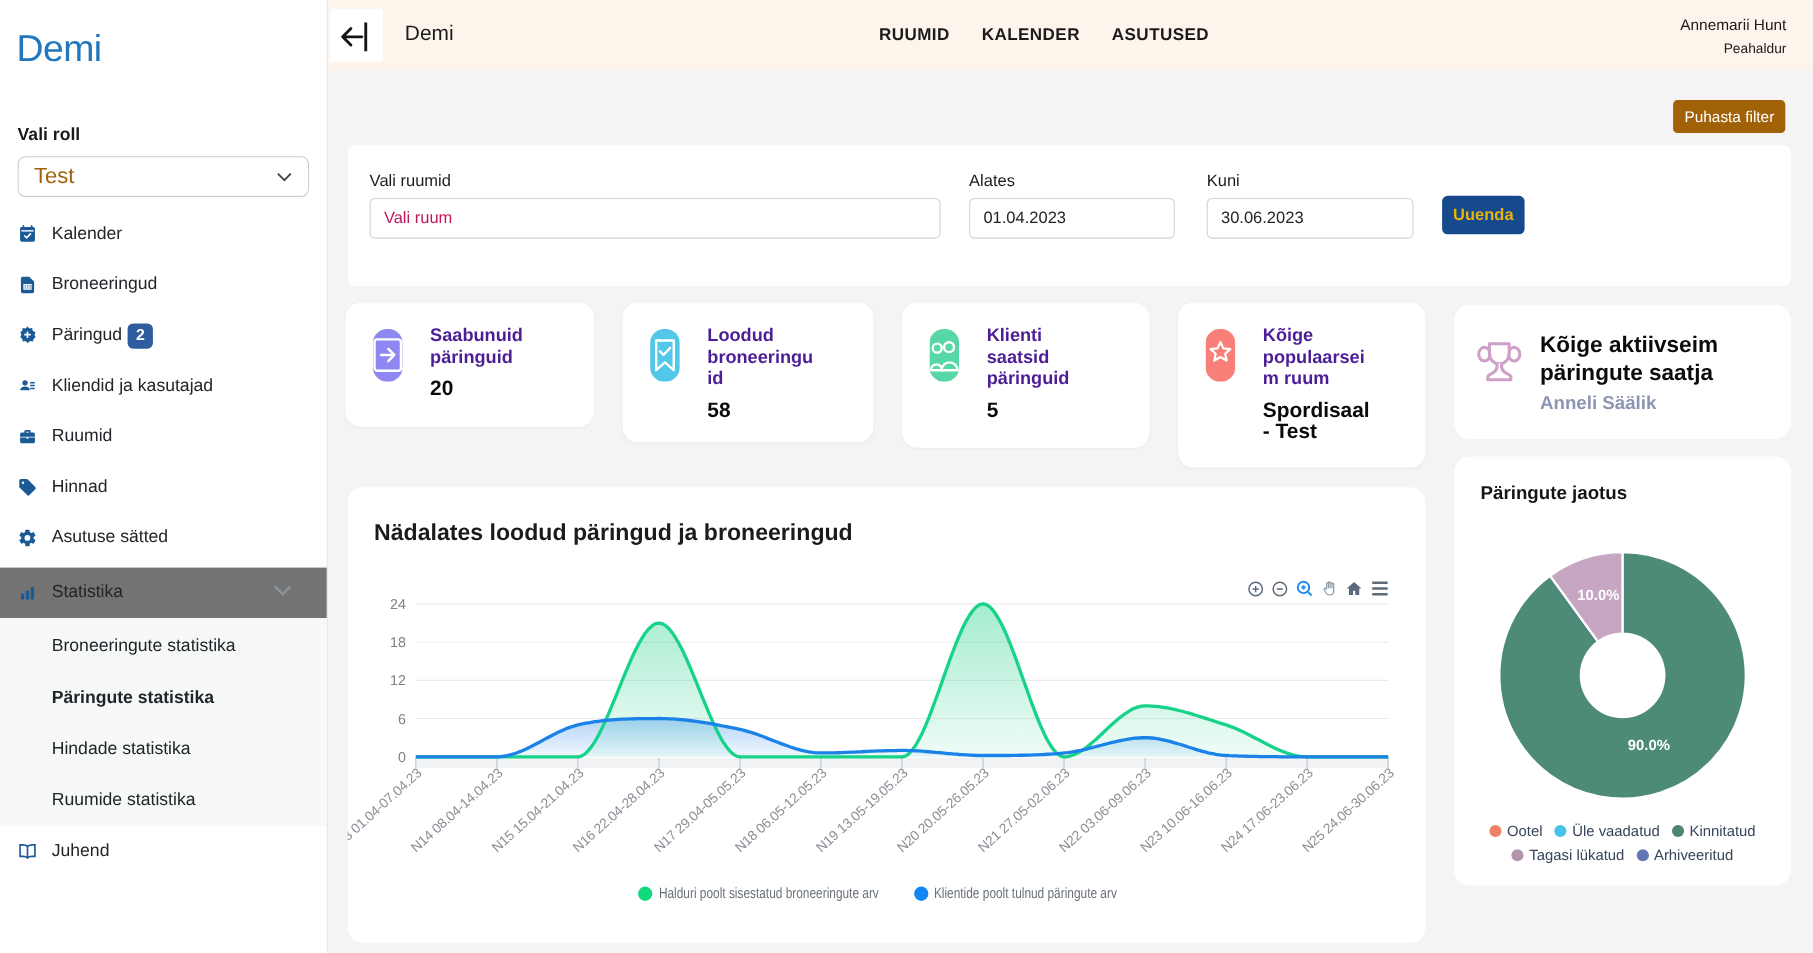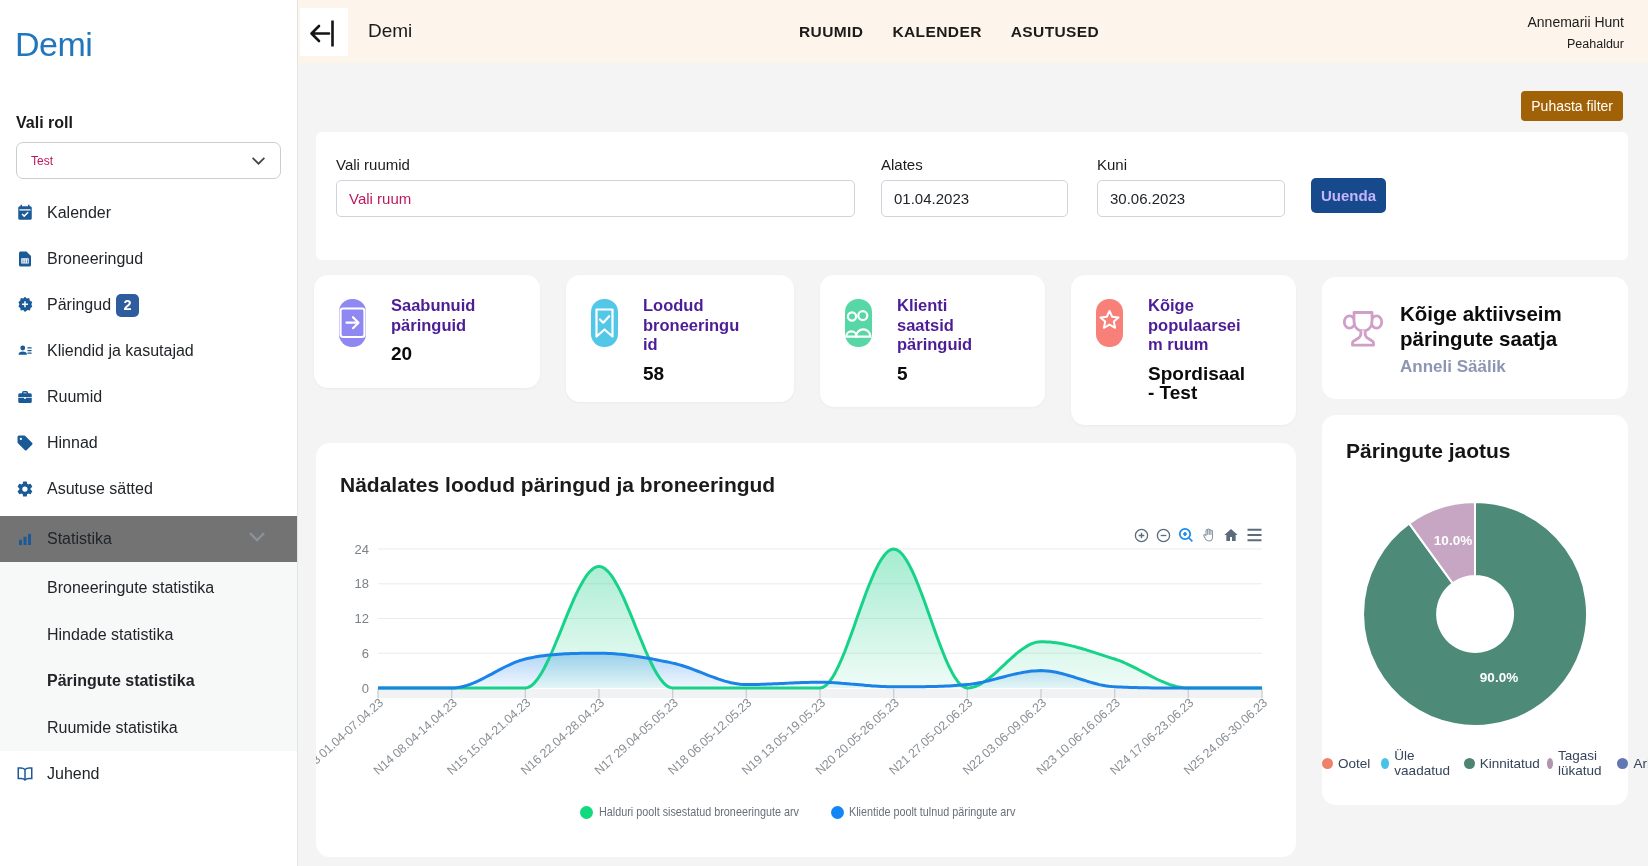--- a/index.html
+++ b/index.html
@@ -1,21 +1,21 @@
 <!DOCTYPE html>
 <html><head>
 <meta charset="utf-8">
 <style>
 * { margin:0; padding:0; box-sizing:border-box; }
 html,body { width:1648px; height:866px; font-family:"Liberation Sans", sans-serif; background:#f4f4f4; overflow:hidden; }
 
 .sidebar { position:fixed; left:0; top:0; width:298px; height:866px; background:#fff; border-right:1px solid #e3e3e3; z-index:10; }
 .logo { color:#2176bc; font-size:34px; font-weight:normal; padding:25px 0 0 15px; letter-spacing:-0.5px; }
 .valiroll { font-size:16px; font-weight:bold; color:#1b1b1b; margin:50px 0 0 16px; }
-.roleselect { margin:10px 16px 0 16px; height:37px; border:1px solid #c9ced4; border-radius:7px; display:flex; align-items:center; justify-content:space-between; padding:0 14px; font-size:12px; color:#be185d; }
+.roleselect { margin:10px 16px 0 16px; height:37px; border:1px solid #c9ced4; border-radius:7px; display:flex; align-items:center; justify-content:space-between; padding:0 14px; font-size:20px; color:#a16207; }
 .menu { margin-top:11px; }
 .mi { display:flex; align-items:center; height:46px; padding-left:16px; font-size:16px; color:#212529; }
 .mi svg { width:18px; height:18px; margin-right:13px; flex:none; }
 .mi.active { background:#737373; margin-top:4px;text-align:center; }
 .mi .chev { margin-left:auto; margin-right:18px; color:#8a929a; }
 .sub { background:#f7f8f8; }
 .sub { padding-top:3px; } .sub .si { height:46.5px; display:flex; align-items:center; padding-left:47px; font-size:16px; color:#212529; }
 .sub .si.bold { font-weight:bold; }
 .badge2 { background:#2e5c9e; color:#fff; font-size:14.5px; font-weight:bold; border-radius:5px; padding:3px 7.5px 4px; margin-left:5px; }
 
@@ -30,35 +30,35 @@
 
 .main { position:absolute; left:298px; top:63px; width:1350px; height:803px; background:#f4f4f4; }
 .clearbtn { position:absolute; right:25px; top:28px; background:#a16207; color:#fff; font-size:14px; border-radius:4px; padding:7px 10px; }
 .filtercard { position:absolute; left:18px; top:69px; width:1312px; height:128px; background:#fff; border-radius:6px; }
 .flabel { font-size:15px; color:#1b1b1b; margin-bottom:7px; }
 .f-ruumid { position:absolute; left:20px; top:24px; width:519px; }
 .finput { height:37px; border:1px solid #ced4da; border-radius:5px; display:flex; align-items:center; padding:0 12px; font-size:15px; color:#212529; background:#fff; }
 .ph { color:#be185d; }
 .f-alates { position:absolute; left:565px; top:24px; width:187px; }
 .f-kuni { position:absolute; left:781px; top:24px; width:188px; }
-.uuenda { position:absolute; left:995px; top:46px; background:#17498d; color:#c4b5fd; font-size:15px; font-weight:bold; border-radius:5px; padding:9px 10px; }
+.uuenda { position:absolute; left:995px; top:46px; background:#17498d; color:#eab308; font-size:15px; font-weight:bold; border-radius:5px; padding:9px 10px; }
 
 .statcard { position:absolute; background:#fff; border-radius:14px; box-shadow:0 1px 3px rgba(0,0,0,0.04); }
 .sc-inner { display:flex; padding:24px 20px 0 25px; }
 .sc-icon { width:27px; height:48px; flex:none; }
 .sc-text { margin-left:25px; width:99px; overflow-wrap:anywhere; margin-top:-3px; }
 .sc-title { font-size:16.5px; font-weight:bold; color:#4c1d95; line-height:19.5px; }
 .sc-num { font-size:19px; font-weight:bold; color:#0a0a0a; margin-top:9px; line-height:19.5px; }
 
 .chartcard { position:absolute; left:18px; top:380px; width:980px; height:414px; background:#fff; border-radius:14px; }
 .chart-title { position:absolute; left:24px; top:30px; font-size:21px; font-weight:bold; color:#1b1b1b; }
 
 .rightcard1 { position:absolute; left:1024px; top:214px; width:306px; height:122px; background:#fff; border-radius:14px; }
 .rightcard2 { position:absolute; left:1024px; top:352px; width:306px; height:390px; background:#fff; border-radius:14px; }
-.rc2-title { position:absolute; left:24px; top:24px; font-size:21px; font-weight:bold; color:#151515; }
+.rc2-title { position:absolute; left:24px; top:24px; font-size:17px; font-weight:bold; color:#151515; }
 </style>
 </head>
 <body>
 <div class="sidebar">
   <div class="logo">Demi</div>
   <div class="valiroll">Vali roll</div>
   <div class="roleselect">
       <span>Test</span>
       <svg width="15" height="10" viewBox="0 0 14 9" fill="none" stroke="#444" stroke-width="1.6">
         <path d="M1.5 1.5L7 7l5.5-5.5"></path>
@@ -93,22 +93,22 @@
         </svg>Asutuse sätted</div>
     <div class="mi active"><svg viewBox="0 0 24 24" fill="#1a5a96">
           <rect x="4" y="13" width="4" height="7" rx="0.5"></rect>
           <rect x="10" y="9" width="4" height="11" rx="0.5"></rect>
           <rect x="16" y="5" width="4" height="15" rx="0.5"></rect>
         </svg>Statistika<span class="chev"><svg width="14" height="9" viewBox="0 0 14 9" fill="none" stroke="#8a929a" stroke-width="1.8">
             <path d="M1.5 1.5L7 7l5.5-5.5"></path>
           </svg></span></div>
     <div class="sub">
       <div class="si">Broneeringute statistika</div>
+      <div class="si bold">Päringute statistika</div>
       <div class="si">Hindade statistika</div>
-      <div class="si bold">Päringute statistika</div>
       <div class="si">Ruumide statistika</div>
     </div>
     <div class="mi"><svg viewBox="0 0 24 24" fill="none" stroke="#1a5a96" stroke-width="2">
           <path d="M12 6c-1.5-1.3-3.5-2-5.5-2H3v14h4c1.8 0 3.7.6 5 2 1.3-1.4 3.2-2 5-2h4V4h-3.5c-2 0-4 .7-5.5 2z"></path>
           <path d="M12 6v14"></path>
         </svg>Juhend</div>
   </div>
 </div>
 
 <div class="topbar">
@@ -312,21 +312,21 @@
   </div>
 
   <div class="rightcard2">
     <div class="rc2-title">Päringute jaotus</div>
     <div id="donut" style="position:absolute; left:0; top:0; width:306px; height:390px;"><svg width="306" height="390" viewBox="0 0 306 390" font-family="Liberation Sans, sans-serif">
 <path d="M153.0,87.0 A112.0,112.0 0 1 1 87.2,108.4 L130.7,168.3 A38.0,38.0 0 1 0 153.0,161.0 Z" fill="#4d8a78" stroke="#fff" stroke-width="2"></path>
 <path d="M87.2,108.4 A112.0,112.0 0 0 1 153.0,87.0 L153.0,161.0 A38.0,38.0 0 0 0 130.7,168.3 Z" fill="#c6a6c2" stroke="#fff" stroke-width="2"></path>
 <text x="131" y="130" text-anchor="middle" font-size="13.5" font-weight="bold" fill="#fff">10.0%</text>
 <text x="177" y="267" text-anchor="middle" font-size="13.5" font-weight="bold" fill="#fff">90.0%</text>
 </svg>
-<div style="position:absolute; left:0; top:333px; width:306px; display:flex; flex-direction:row; align-items:center; gap:7px; font-size:13.5px; color:#36435a;">
+<div style="position:absolute; left:0; top:333px; width:306px; display:flex; flex-direction:column; align-items:center; gap:7px; font-size:13.5px; color:#36435a;">
 <div style="display:flex; gap:11px;">
 <span style="display:flex;align-items:center;"><span style="width:11px;height:11px;border-radius:50%;background:#ee8266;display:inline-block;margin-right:5px;"></span>Ootel</span>
 <span style="display:flex;align-items:center;"><span style="width:11px;height:11px;border-radius:50%;background:#49c2e8;display:inline-block;margin-right:5px;"></span>Üle vaadatud</span>
 <span style="display:flex;align-items:center;"><span style="width:11px;height:11px;border-radius:50%;background:#4e8570;display:inline-block;margin-right:5px;"></span>Kinnitatud</span>
 </div>
 <div style="display:flex; gap:11px;">
 <span style="display:flex;align-items:center;"><span style="width:11px;height:11px;border-radius:50%;background:#b294ad;display:inline-block;margin-right:5px;"></span>Tagasi lükatud</span>
 <span style="display:flex;align-items:center;"><span style="width:11px;height:11px;border-radius:50%;background:#6276b4;display:inline-block;margin-right:5px;"></span>Arhiveeritud</span>
 </div>
         </div></div>

